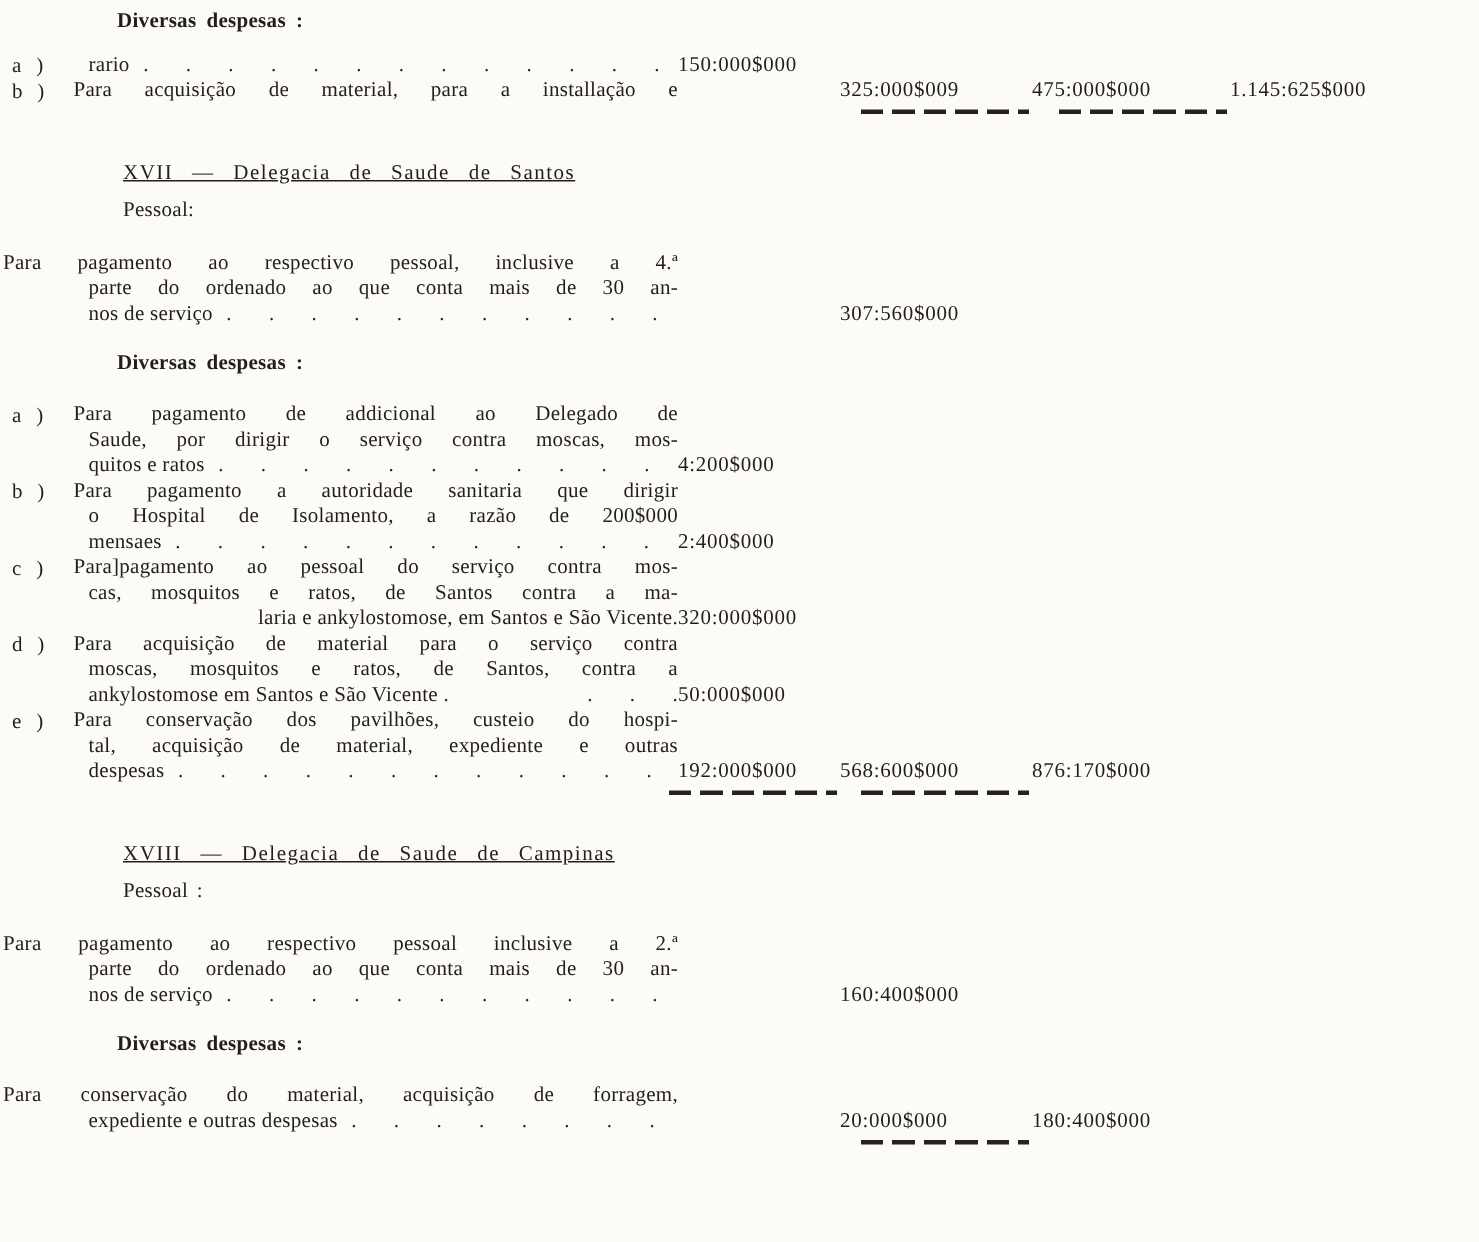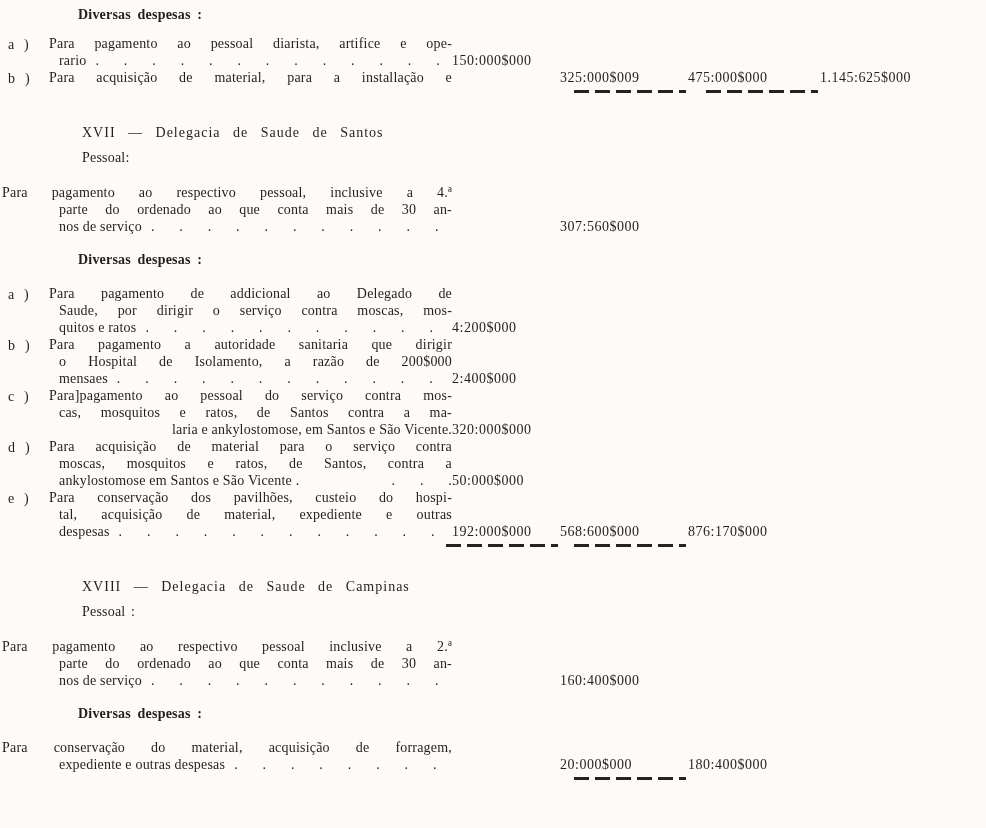--- a/index.html
+++ b/index.html
@@ -8,21 +8,21 @@
     background:#fcfbf8;color:#221f1b;
     font-family:"Liberation Serif","DejaVu Serif",serif;
     font-size:14px;line-height:17px;letter-spacing:0.2px;
   }
   #doc{position:relative;padding:4px 6px 0 2px;width:978px;}
 
   
   .h{white-space:pre;}
   .h-label{padding-left:76px;margin:16px 0 17px;word-spacing:3px;font-weight:bold;}
   .h-label.first{margin:2px 0 12px;}
-  .h-section{padding-left:80px;margin:38px 0 0;word-spacing:8px;letter-spacing:1px;}
+  .h-section{padding-left:80px;margin:38px 0 0;word-spacing:8px;letter-spacing:1px;text-decoration:underline;}
   .h-pessoal{padding-left:80px;margin:8px 0 18px;word-spacing:2px;}
 
   
   .row{display:flex;align-items:flex-end;position:relative;}
   .lbl{position:absolute;left:6px;top:1px;word-spacing:6px;}
   .desc{width:450px;flex:none;}
   .ln{padding-left:57px;text-align:right;}
   .ln.j{text-align:justify;text-align-last:justify;}
   .ln.fl-item{padding-left:47px;}
   .ln.fl-full{padding-left:0;}
@@ -40,21 +40,20 @@
   }
 </style>
 </head>
 <body>
 
 <main id="doc">
     <div class="h h-label first">Diversas despesas :</div>
     <div class="row">
       <span class="lbl">a )</span>
       <div class="desc">
-        <div class="ln j fl-item">Para pagamento ao pessoal diarista, artifice e ope-</div>
         <div class="ln lead">
           <span class="lt">rario</span>
           <span class="leader">. . . . . . . . . . . . . . . . . . . .</span>
         </div>
       </div>
       <div class="cell c1">
         <div class="amt">150:000$000</div>
       </div>
       <div class="cell c2"></div>
       <div class="cell c3"></div>

